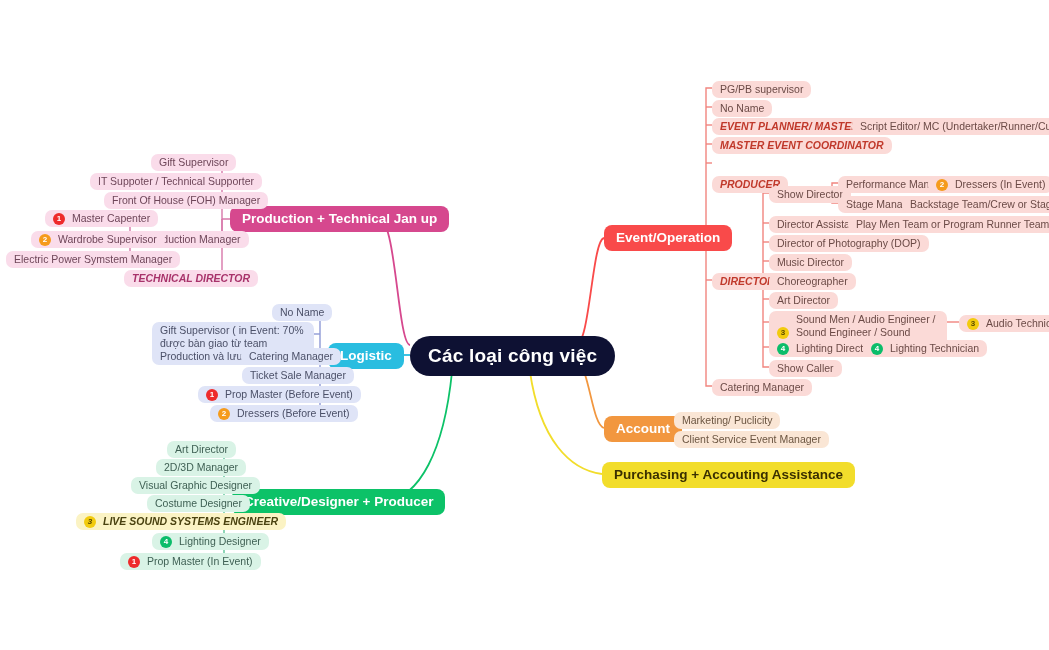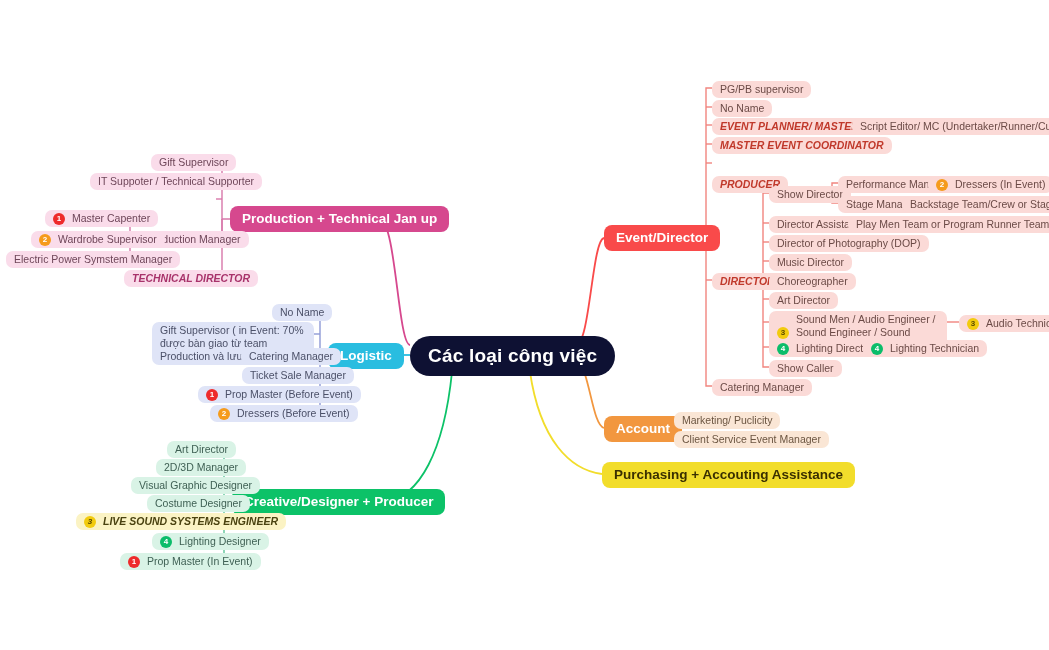--- a/index.html
+++ b/index.html
@@ -170,21 +170,21 @@
       <path d="M224 541 L 218 541" stroke="#5fc79a"></path>
       <path d="M224 502 L 224 560 L 218 560" stroke="#5fc79a"></path>
     </g>
   </svg>
 
   <div class="node root" style="left:410px;top:336px;">
     <span class="txt">Các loại công việc</span>
   </div>
 
   <div class="node l1 red" style="left:604px;top:225px;">
-    <span class="txt">Event/Director</span>
+    <span class="txt">Event/Operation</span>
   </div>
 
   <div class="node leaf red" style="left:712px;top:81px;">
     <span class="txt">PG/PB supervisor</span>
   </div>
   <div class="node leaf red" style="left:712px;top:100px;">
     <span class="txt">No Name</span>
   </div>
   <div class="node leaf red bi" style="left:712px;top:118px;">
     <span class="txt">EVENT PLANNER/ MASTER EDITOR</span>
@@ -275,20 +275,23 @@
   <div class="node l1 pink" style="left:230px;top:206px;">
     <span class="txt">Production + Technical Jan up</span>
   </div>
 
   <div class="node leaf pink" style="left:151px;top:154px;">
     <span class="txt">Gift Supervisor</span>
   </div>
   <div class="node leaf pink" style="left:90px;top:173px;">
     <span class="txt">IT Suppoter / Technical Supporter</span>
   </div>
+  <div class="node leaf pink" style="left:104px;top:192px;">
+    <span class="txt">Front Of House (FOH) Manager</span>
+  </div>
   <div class="node leaf pink" style="left:138px;top:231px;">
     <span class="txt">Production Manager</span>
   </div>
   <div class="node leaf pink" style="left:45px;top:210px;">
     <span class="badge b1">1</span>
     <span class="txt">Master Capenter</span>
   </div>
   <div class="node leaf pink" style="left:31px;top:231px;">
     <span class="badge b2">2</span>
     <span class="txt">Wardrobe Supervisor</span>

